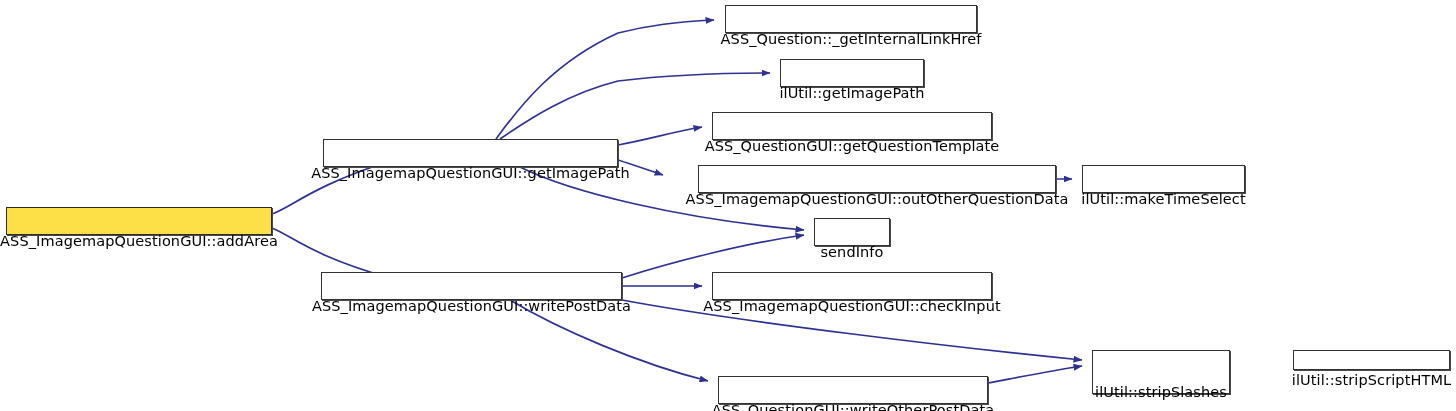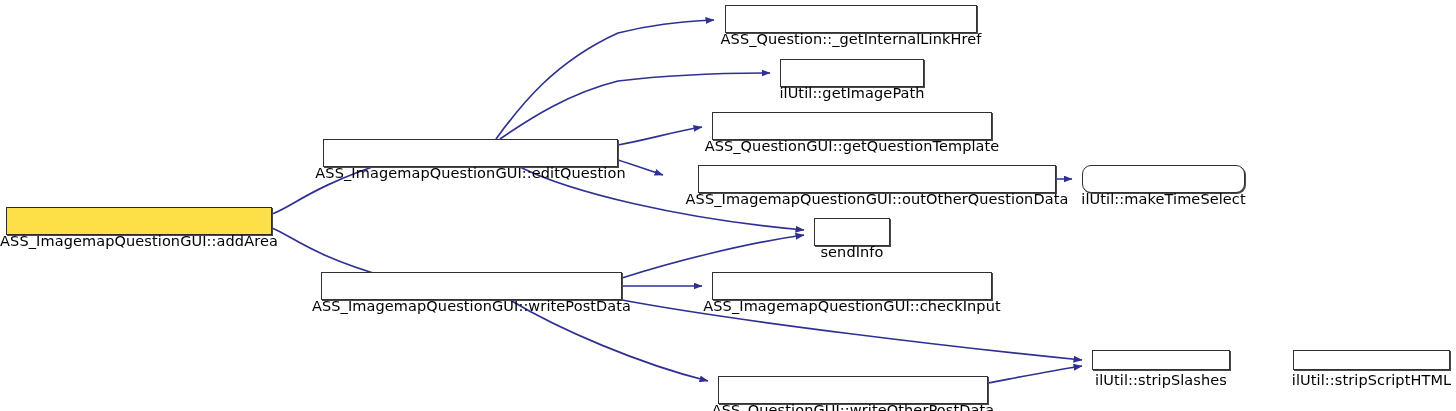--- a/index.html
+++ b/index.html
@@ -72,47 +72,47 @@
         <path d="M622,300 C740,322 960,348 1082,360" fill="none" stroke="#2e3192" stroke-width="1.7" marker-end="url(#arrowhead)"></path>
         <path d="M510,300 C560,330 640,364 708,381" fill="none" stroke="#2e3192" stroke-width="1.7" marker-end="url(#arrowhead)"></path>
         <path d="M988,383 C1020,377 1050,371 1082,366" fill="none" stroke="#2e3192" stroke-width="1.7" marker-end="url(#arrowhead)"></path>
       </g>
   </svg>
   <div id="nodes">
       <div class="node highlight" style="left: 6px; top: 207px; width: 266px; height: 28px;">
         <span class="node-label">ASS_ImagemapQuestionGUI::addArea</span>
       </div>
       <div class="node" style="left: 323px; top: 139px; width: 295px; height: 28px;">
-        <span class="node-label">ASS_ImagemapQuestionGUI::editQuestion</span>
+        <span class="node-label">ASS_ImagemapQuestionGUI::getImagePath</span>
       </div>
       <div class="node" style="left: 321px; top: 272px; width: 301px; height: 28px;">
         <span class="node-label">ASS_ImagemapQuestionGUI::writePostData</span>
       </div>
       <div class="node" style="left: 725px; top: 5px; width: 252px; height: 28px;">
         <span class="node-label">ASS_Question::_getInternalLinkHref</span>
       </div>
       <div class="node" style="left: 780px; top: 59px; width: 144px; height: 28px;">
         <span class="node-label">ilUtil::getImagePath</span>
       </div>
       <div class="node" style="left: 712px; top: 112px; width: 280px; height: 28px;">
         <span class="node-label">ASS_QuestionGUI::getQuestionTemplate</span>
       </div>
       <div class="node" style="left: 698px; top: 165px; width: 358px; height: 28px;">
         <span class="node-label">ASS_ImagemapQuestionGUI::outOtherQuestionData</span>
       </div>
-      <div class="node" style="left: 1082px; top: 165px; width: 163px; height: 28px; border-radius: 9px;">
+      <div class="node" style="left: 1082px; top: 165px; width: 163px; height: 28px;">
         <span class="node-label">ilUtil::makeTimeSelect</span>
       </div>
       <div class="node" style="left: 814px; top: 218px; width: 76px; height: 28px;">
         <span class="node-label">sendInfo</span>
       </div>
       <div class="node" style="left: 712px; top: 272px; width: 280px; height: 28px;">
         <span class="node-label">ASS_ImagemapQuestionGUI::checkInput</span>
       </div>
-      <div class="node" style="left: 1092px; top: 350px; width: 138px; height: 20px;">
+      <div class="node" style="left: 1092px; top: 350px; width: 138px; height: 44px;">
         <span class="node-label">ilUtil::stripSlashes</span>
       </div>
       <div class="node" style="left: 1293px; top: 350px; width: 157px; height: 20px;">
         <span class="node-label">ilUtil::stripScriptHTML</span>
       </div>
       <div class="node" style="left: 718px; top: 376px; width: 270px; height: 28px;">
         <span class="node-label">ASS_QuestionGUI::writeOtherPostData</span>
       </div>
     </div>
 </div>

